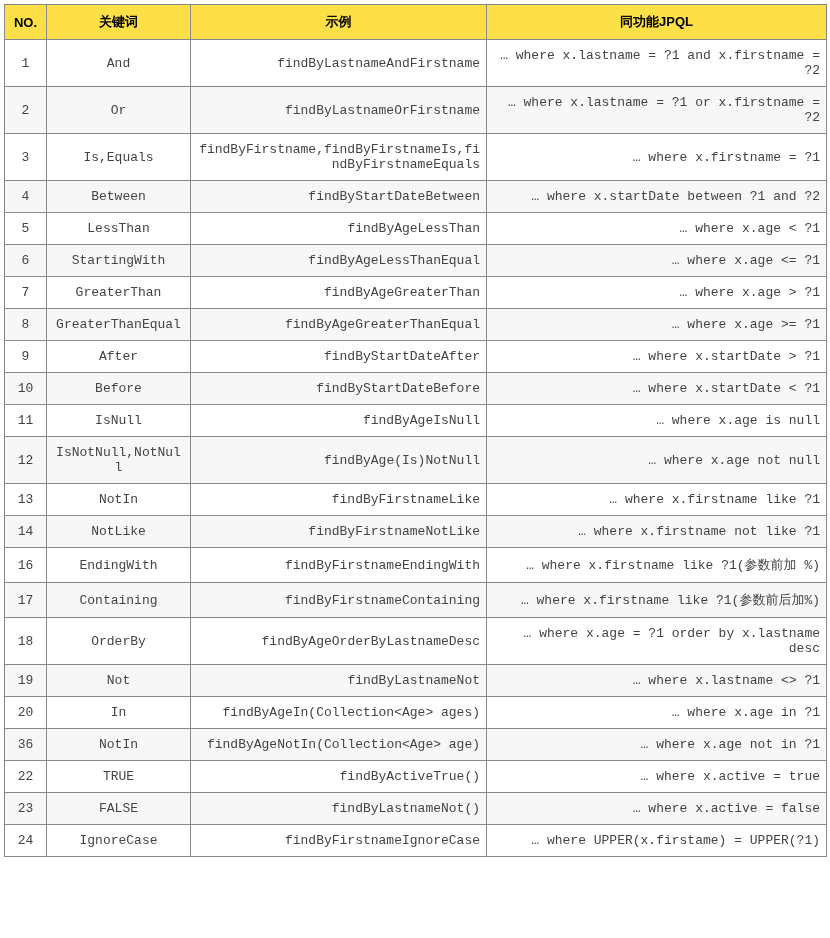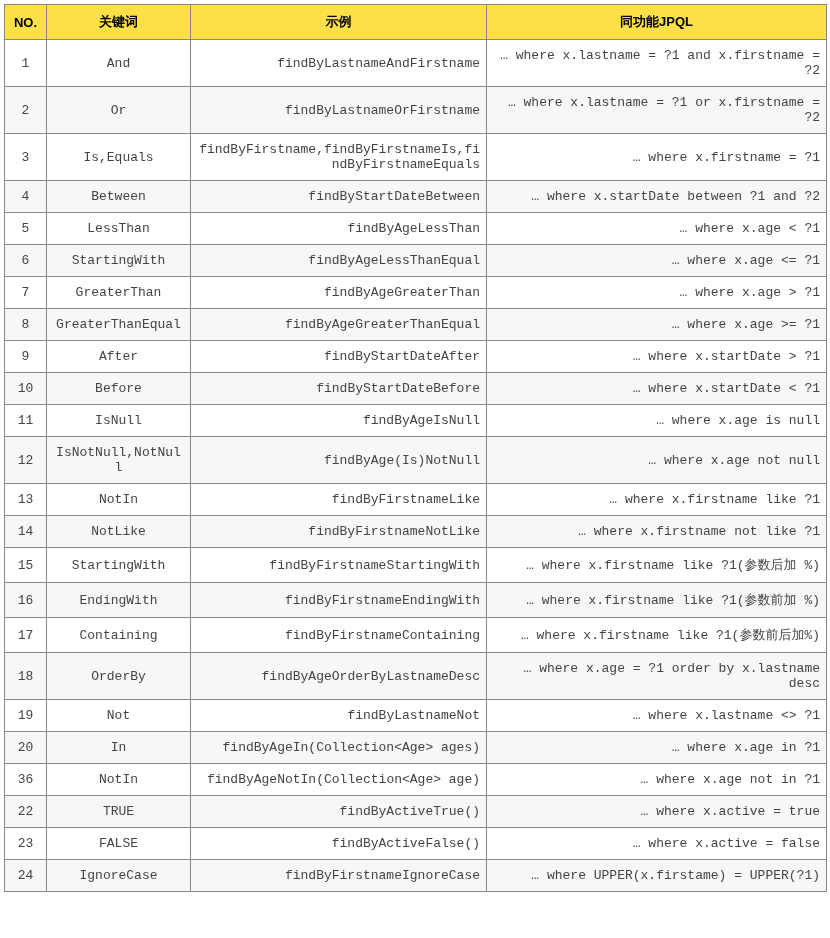--- a/index.html
+++ b/index.html
@@ -158,26 +158,20 @@
         <td class="ex-col">findByFirstnameLike</td>
         <td class="jpql-col">… where x.firstname like ?1</td>
       </tr>
       <tr>
         <td class="no-col">14</td>
         <td class="kw-col">NotLike</td>
         <td class="ex-col">findByFirstnameNotLike</td>
         <td class="jpql-col">… where x.firstname not like ?1</td>
       </tr>
       <tr>
-        <td class="no-col">15</td>
-        <td class="kw-col">StartingWith</td>
-        <td class="ex-col">findByFirstnameStartingWith</td>
-        <td class="jpql-col">… where x.firstname like ?1(参数后加 %)</td>
-      </tr>
-      <tr>
         <td class="no-col">16</td>
         <td class="kw-col">EndingWith</td>
         <td class="ex-col">findByFirstnameEndingWith</td>
         <td class="jpql-col">… where x.firstname like ?1(参数前加 %)</td>
       </tr>
       <tr>
         <td class="no-col">17</td>
         <td class="kw-col">Containing</td>
         <td class="ex-col">findByFirstnameContaining</td>
         <td class="jpql-col">… where x.firstname like ?1(参数前后加%)</td>
@@ -208,21 +202,21 @@
       </tr>
       <tr>
         <td class="no-col">22</td>
         <td class="kw-col">TRUE</td>
         <td class="ex-col">findByActiveTrue()</td>
         <td class="jpql-col">… where x.active = true</td>
       </tr>
       <tr>
         <td class="no-col">23</td>
         <td class="kw-col">FALSE</td>
-        <td class="ex-col">findByActiveFalse()</td>
+        <td class="ex-col">findByLastnameNot()</td>
         <td class="jpql-col">… where x.active = false</td>
       </tr>
       <tr>
         <td class="no-col">24</td>
         <td class="kw-col">IgnoreCase</td>
         <td class="ex-col">findByFirstnameIgnoreCase</td>
         <td class="jpql-col">… where UPPER(x.firstame) = UPPER(?1)</td>
       </tr>
     </tbody>
 </table>

